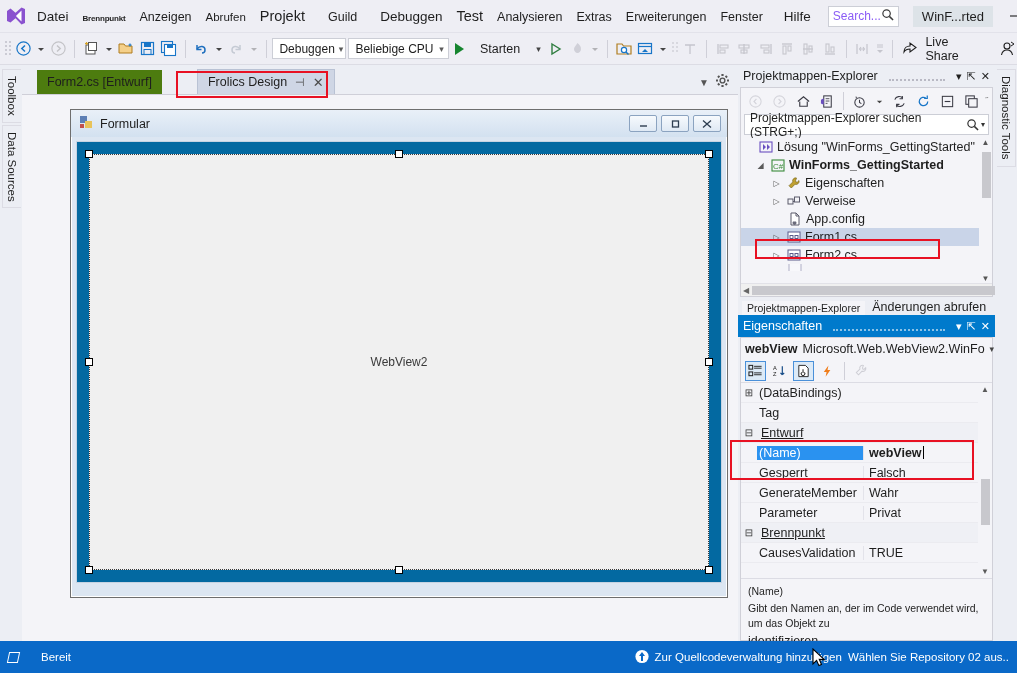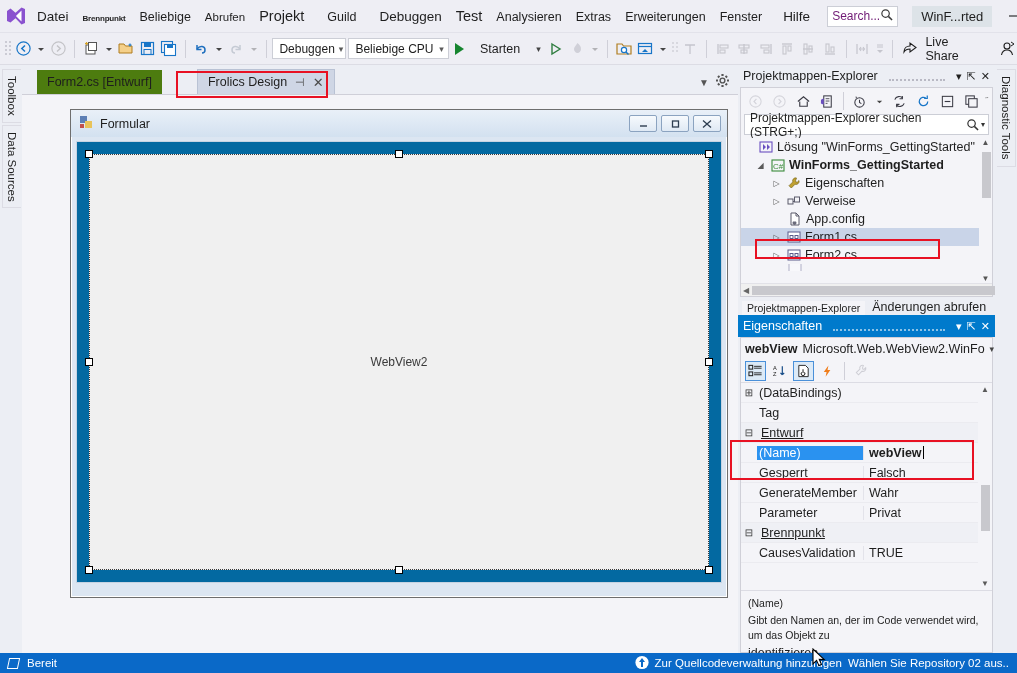--- a/index.html
+++ b/index.html
@@ -25,21 +25,21 @@
   .menu { display: flex; align-items: baseline; gap: 0px; }
   .menu-item { padding: 2px 7px; color: #1e1e1e; white-space: nowrap; cursor: default; }
   .m-13 { font-size: 13.5px; }
   .m-12 { font-size: 12.5px; }
   .m-11 { font-size: 11.5px; }
   .m-8  { font-size: 8px; font-weight:bold; letter-spacing:-0.2px;}
   .m-14 { font-size: 14.5px; }
   .searchbox {
     margin-left: 10px; width: 96px; height: 21px; background:#fff;
     border: 1px solid #ccced6; display:flex; align-items:center;
-    padding: 0 4px; font-size: 12px; color:#701a75; position:relative;
+    padding: 0 4px; font-size: 12px; color:#8b5cf6; position:relative;
   }
   .searchbox .mag { margin-left:auto; color:#3b3b3b; font-size:12px; }
   .win-name {
     margin-left: 14px; font-size: 13px; background: #dde3e8;
     padding: 3px 9px; color:#1e1e1e; white-space:nowrap;
   }
   .wbtns { margin-left:auto; display:flex; align-items:center; }
   .wbtn { width: 44px; height: 30px; display:flex; align-items:center; justify-content:center;
           font-size: 13px; color:#1e1e1e; }
 
@@ -182,22 +182,22 @@
   .pg-scroll { position:absolute; right:0; top:0; bottom:0; width:14px; background:#f4f4f8; display:flex; flex-direction:column; align-items:center; justify-content:space-between;}
   .pg-scroll .sarr { font-size:8px; color:#5a5a5a; padding:2px 0;}
   .pg-scroll .sthumb { width:9px; flex:0 0 46px; background:#c8c8cd; margin-top:42px;}
   .pdesc { height:62px; background:#f4f4f8; border-top:1px solid #dcdce4; padding:5px 7px; font-size:11px; line-height:1.45;}
   .pdesc .t { margin-bottom:2px; }
   .pdesc .d1 { font-size:10.5px; }
   .pdesc .d2 { font-size:12.5px; }
 
   
   .status {
-    height: 20px; background:#0a69c8; color:#fff; display:flex; align-items:center;
-    padding: 0 8px; font-size:11.5px; gap:8px; flex:none;
+    height: 32px; background:#0a69c8; color:#fff; display:flex; align-items:center;
+    padding: 0 8px; font-size:11.5px; gap:22px; flex:none;
   }
   .status .right { margin-left:auto; display:flex; align-items:center; gap:6px; white-space:nowrap;}
   .status .sq { width:11px; height:11px; border:1.5px solid #fff; transform: skewX(-12deg); }
 
   
   .redbox { position:absolute; border:2px solid #e81123; pointer-events:none; z-index:40; }
   .cursor-ptr { position:absolute; z-index:60; }
 </style>
 </head>
 <body>
@@ -207,21 +207,21 @@
   <div class="titlebar">
     <div class="vs-logo">
       <svg width="20" height="20" viewBox="0 0 20 20">
         <path d="M15.5 1.5 19 3v14l-3.5 1.5-6-6.2-5 4.1L1 15V5l3.5-2.4 5 4.1z" fill="#8a52cf"></path>
         <path d="M15.5 4.6v10.8L9.9 10z" fill="#fff"></path>
       </svg>
     </div>
     <div class="menu">
       <div class="menu-item m-13">Datei</div>
       <div class="menu-item m-8">Brennpunkt</div>
-      <div class="menu-item m-12">Beliebige</div>
+      <div class="menu-item m-12">Anzeigen</div>
       <div class="menu-item m-11">Abrufen</div>
       <div class="menu-item m-14">Projekt</div>
       <div class="menu-item m-12" style="padding-left:16px">Guild</div>
       <div class="menu-item m-13" style="padding-left:16px">Debuggen</div>
       <div class="menu-item m-14">Test</div>
       <div class="menu-item m-12">Analysieren</div>
       <div class="menu-item m-12">Extras</div>
       <div class="menu-item m-12">Erweiterungen</div>
       <div class="menu-item m-12">Fenster</div>
       <div class="menu-item m-13" style="padding-left:14px">Hilfe</div>

